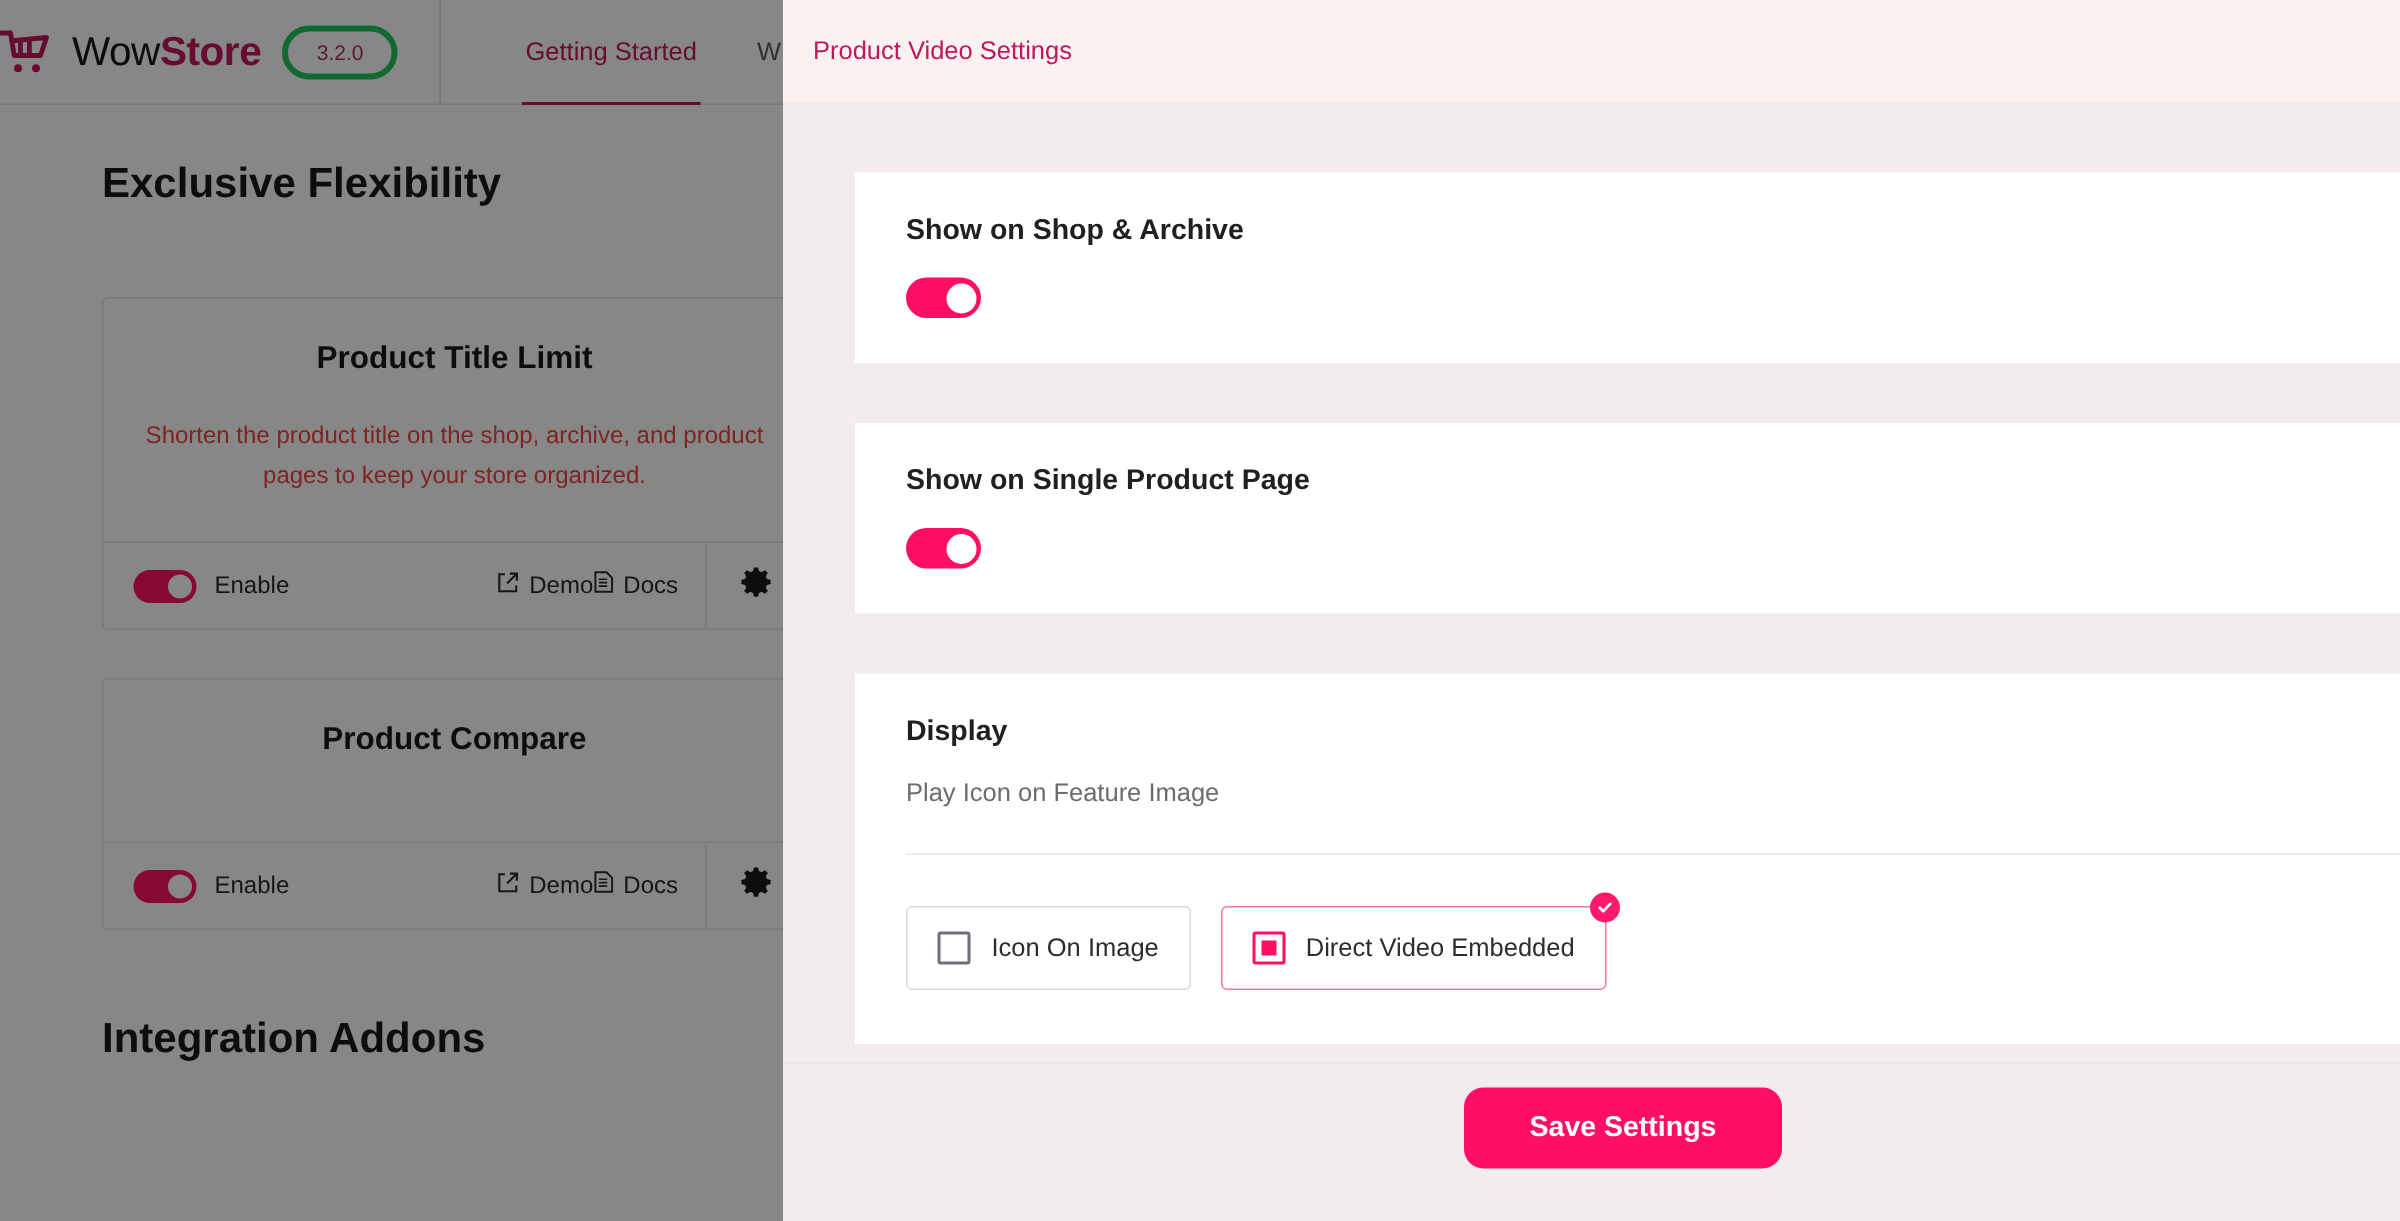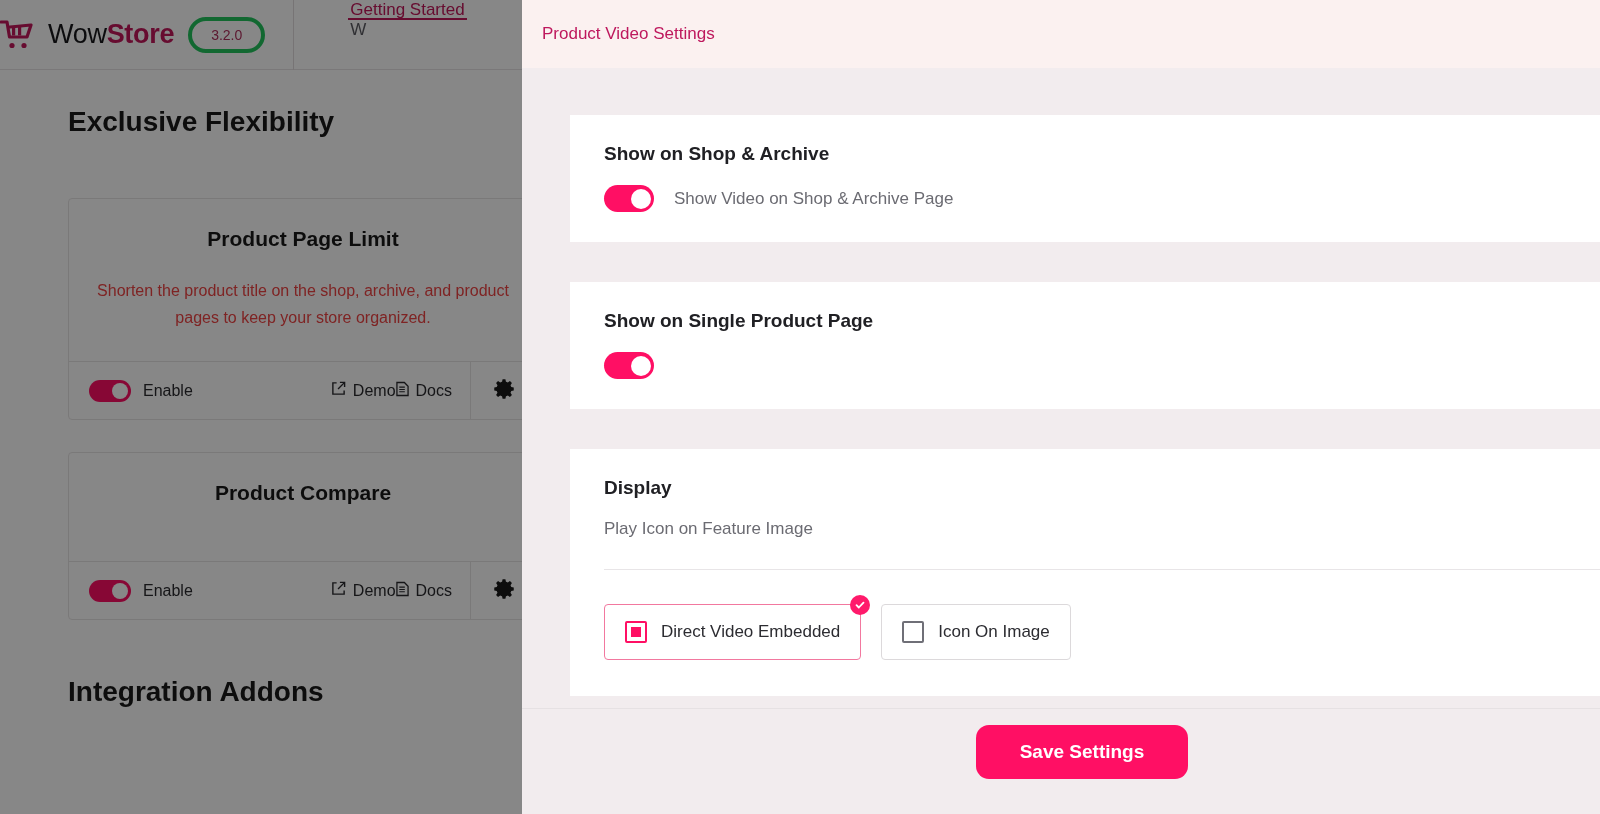--- a/index.html
+++ b/index.html
@@ -64,21 +64,20 @@
     font-size: 14px;
     padding: 6px 19px;
     white-space: nowrap;
   }
 
   .bg-nav {
     display: flex;
     align-items: stretch;
     height: 70px;
     padding-left: 36px;
-    flex-direction: column;
   }
 
   .bg-nav-item {
     position: relative;
     display: flex;
     align-items: center;
     padding: 0 20px;
     font-size: 17px;
     color: #5c5c63;
     white-space: nowrap;
@@ -365,21 +364,21 @@
         <div class="bg-nav-item active">Getting Started</div>
         <div class="bg-nav-item">W</div>
       </nav>
     </div>
 
     <div class="bg-content">
       <h2 class="section-title">Exclusive Flexibility</h2>
 
       <div class="addon-card">
         <div class="addon-body">
-          <div class="addon-title">Product Page Limit</div>
+          <div class="addon-title">Product Title Limit</div>
           <div class="addon-desc">Shorten the product title on the shop, archive, and product pages to keep your store organized.</div>
         </div>
         <div class="addon-footer">
           <div class="toggle"></div>
           <span class="enable-label">Enable</span>
           <div class="footer-links">
             <a class="footer-link">
               <span>
                 <svg width="15" height="15" viewBox="0 0 16 16">
                     <path d="M6 2H2v12h12v-4" fill="none" stroke="#2b2b2f" stroke-width="1.5"></path>
@@ -460,52 +459,51 @@
     <div class="modal-header">
       <div class="modal-title">Product Video Settings</div>
     </div>
 
     <div class="modal-body">
 
       <div class="setting-card">
         <div class="card-title">Show on Shop &amp; Archive</div>
         <div class="toggle-row">
           <div class="toggle-lg"></div>
-          <span class="toggle-text">Show Video on Shop &amp; Archive Page</span>
         </div>
       </div>
 
       <div class="setting-card">
         <div class="card-title">Show on Single Product Page</div>
         <div class="toggle-row">
           <div class="toggle-lg"></div>
         </div>
       </div>
 
       <div class="setting-card display-card">
         <div class="card-title">Display</div>
         <div class="display-sub">Play Icon on Feature Image</div>
         <div class="hr"></div>
         <div class="choice-row">
+
+          <div class="choice">
+            <span class="cbox"></span>
+            <span class="choice-label">Icon On Image</span>
+          </div>
 
           <div class="choice selected">
             <span class="cbox"></span>
             <span class="choice-label">Direct Video Embedded</span>
             <span class="check-badge">
               <svg width="12" height="12" viewBox="0 0 12 12">
                   <path d="M2.5 6.2L4.8 8.5L9.5 3.6" fill="none" stroke="#ffffff" stroke-width="1.8" stroke-linecap="round" stroke-linejoin="round"></path>
                 </svg>
             </span>
           </div>
 
-          <div class="choice">
-            <span class="cbox"></span>
-            <span class="choice-label">Icon On Image</span>
-          </div>
-
         </div>
       </div>
 
       <div class="modal-footer">
         <button class="save-btn">Save Settings</button>
       </div>
 
     </div>
   </div>
 

